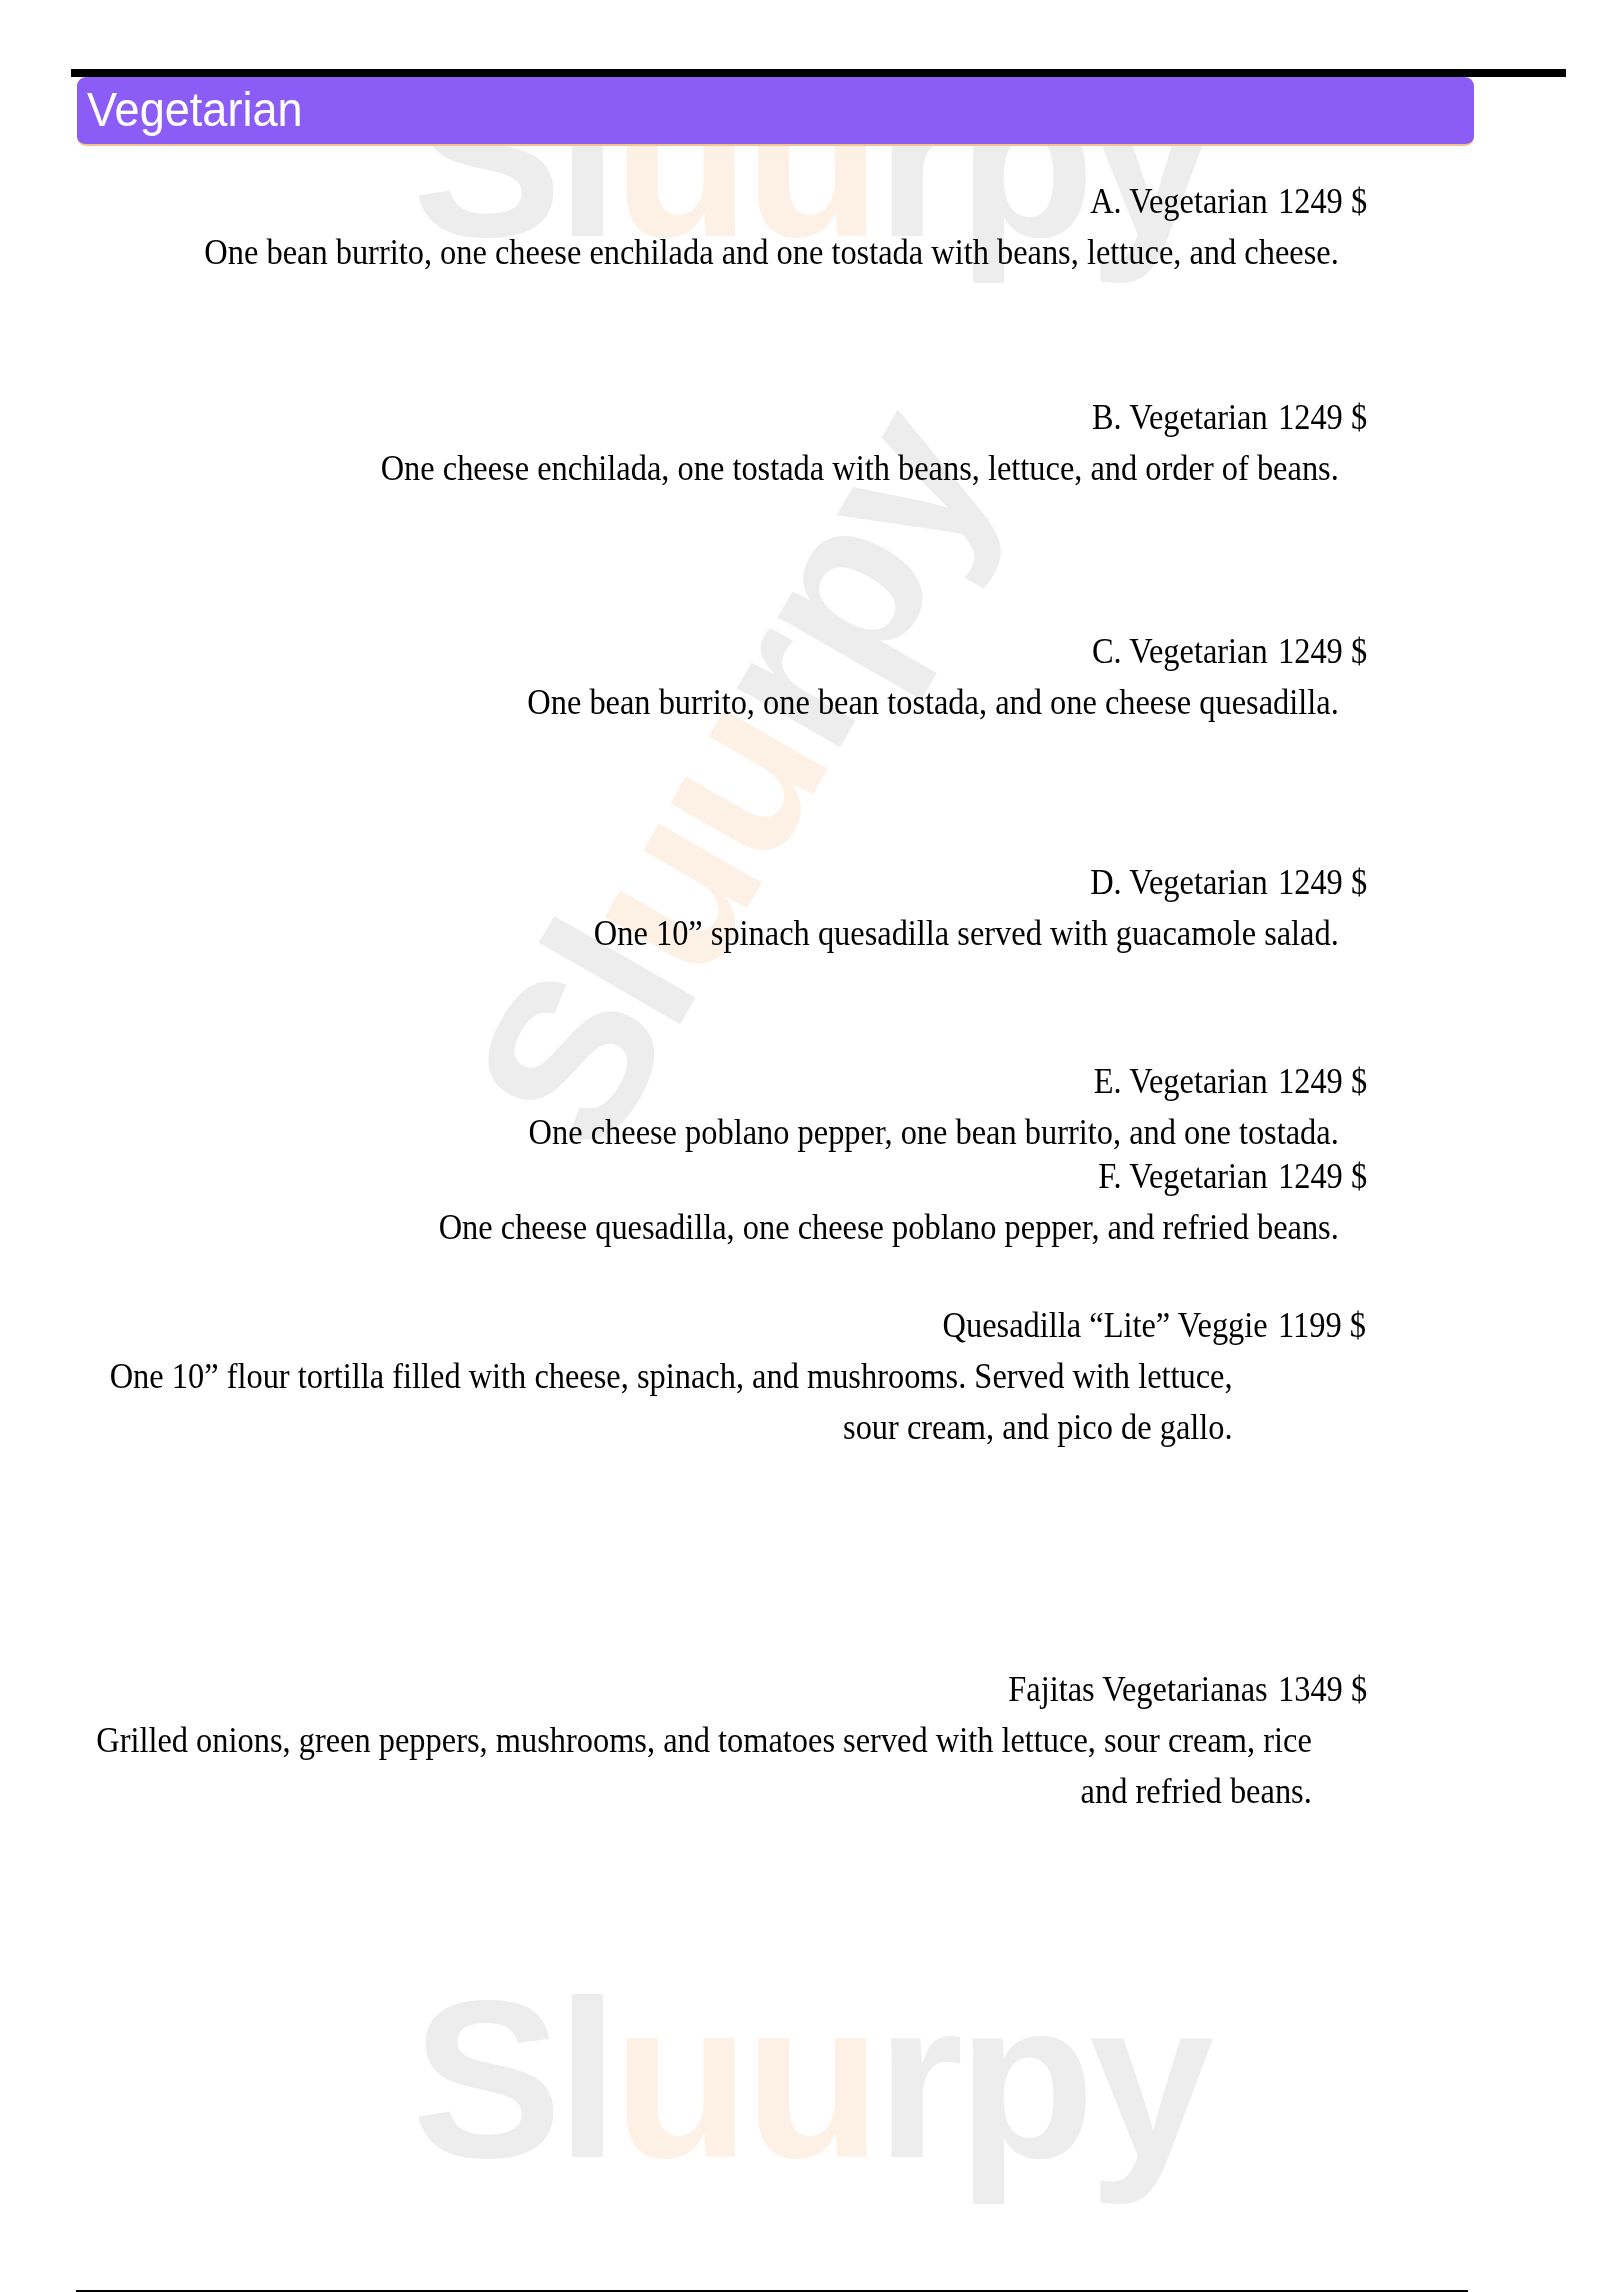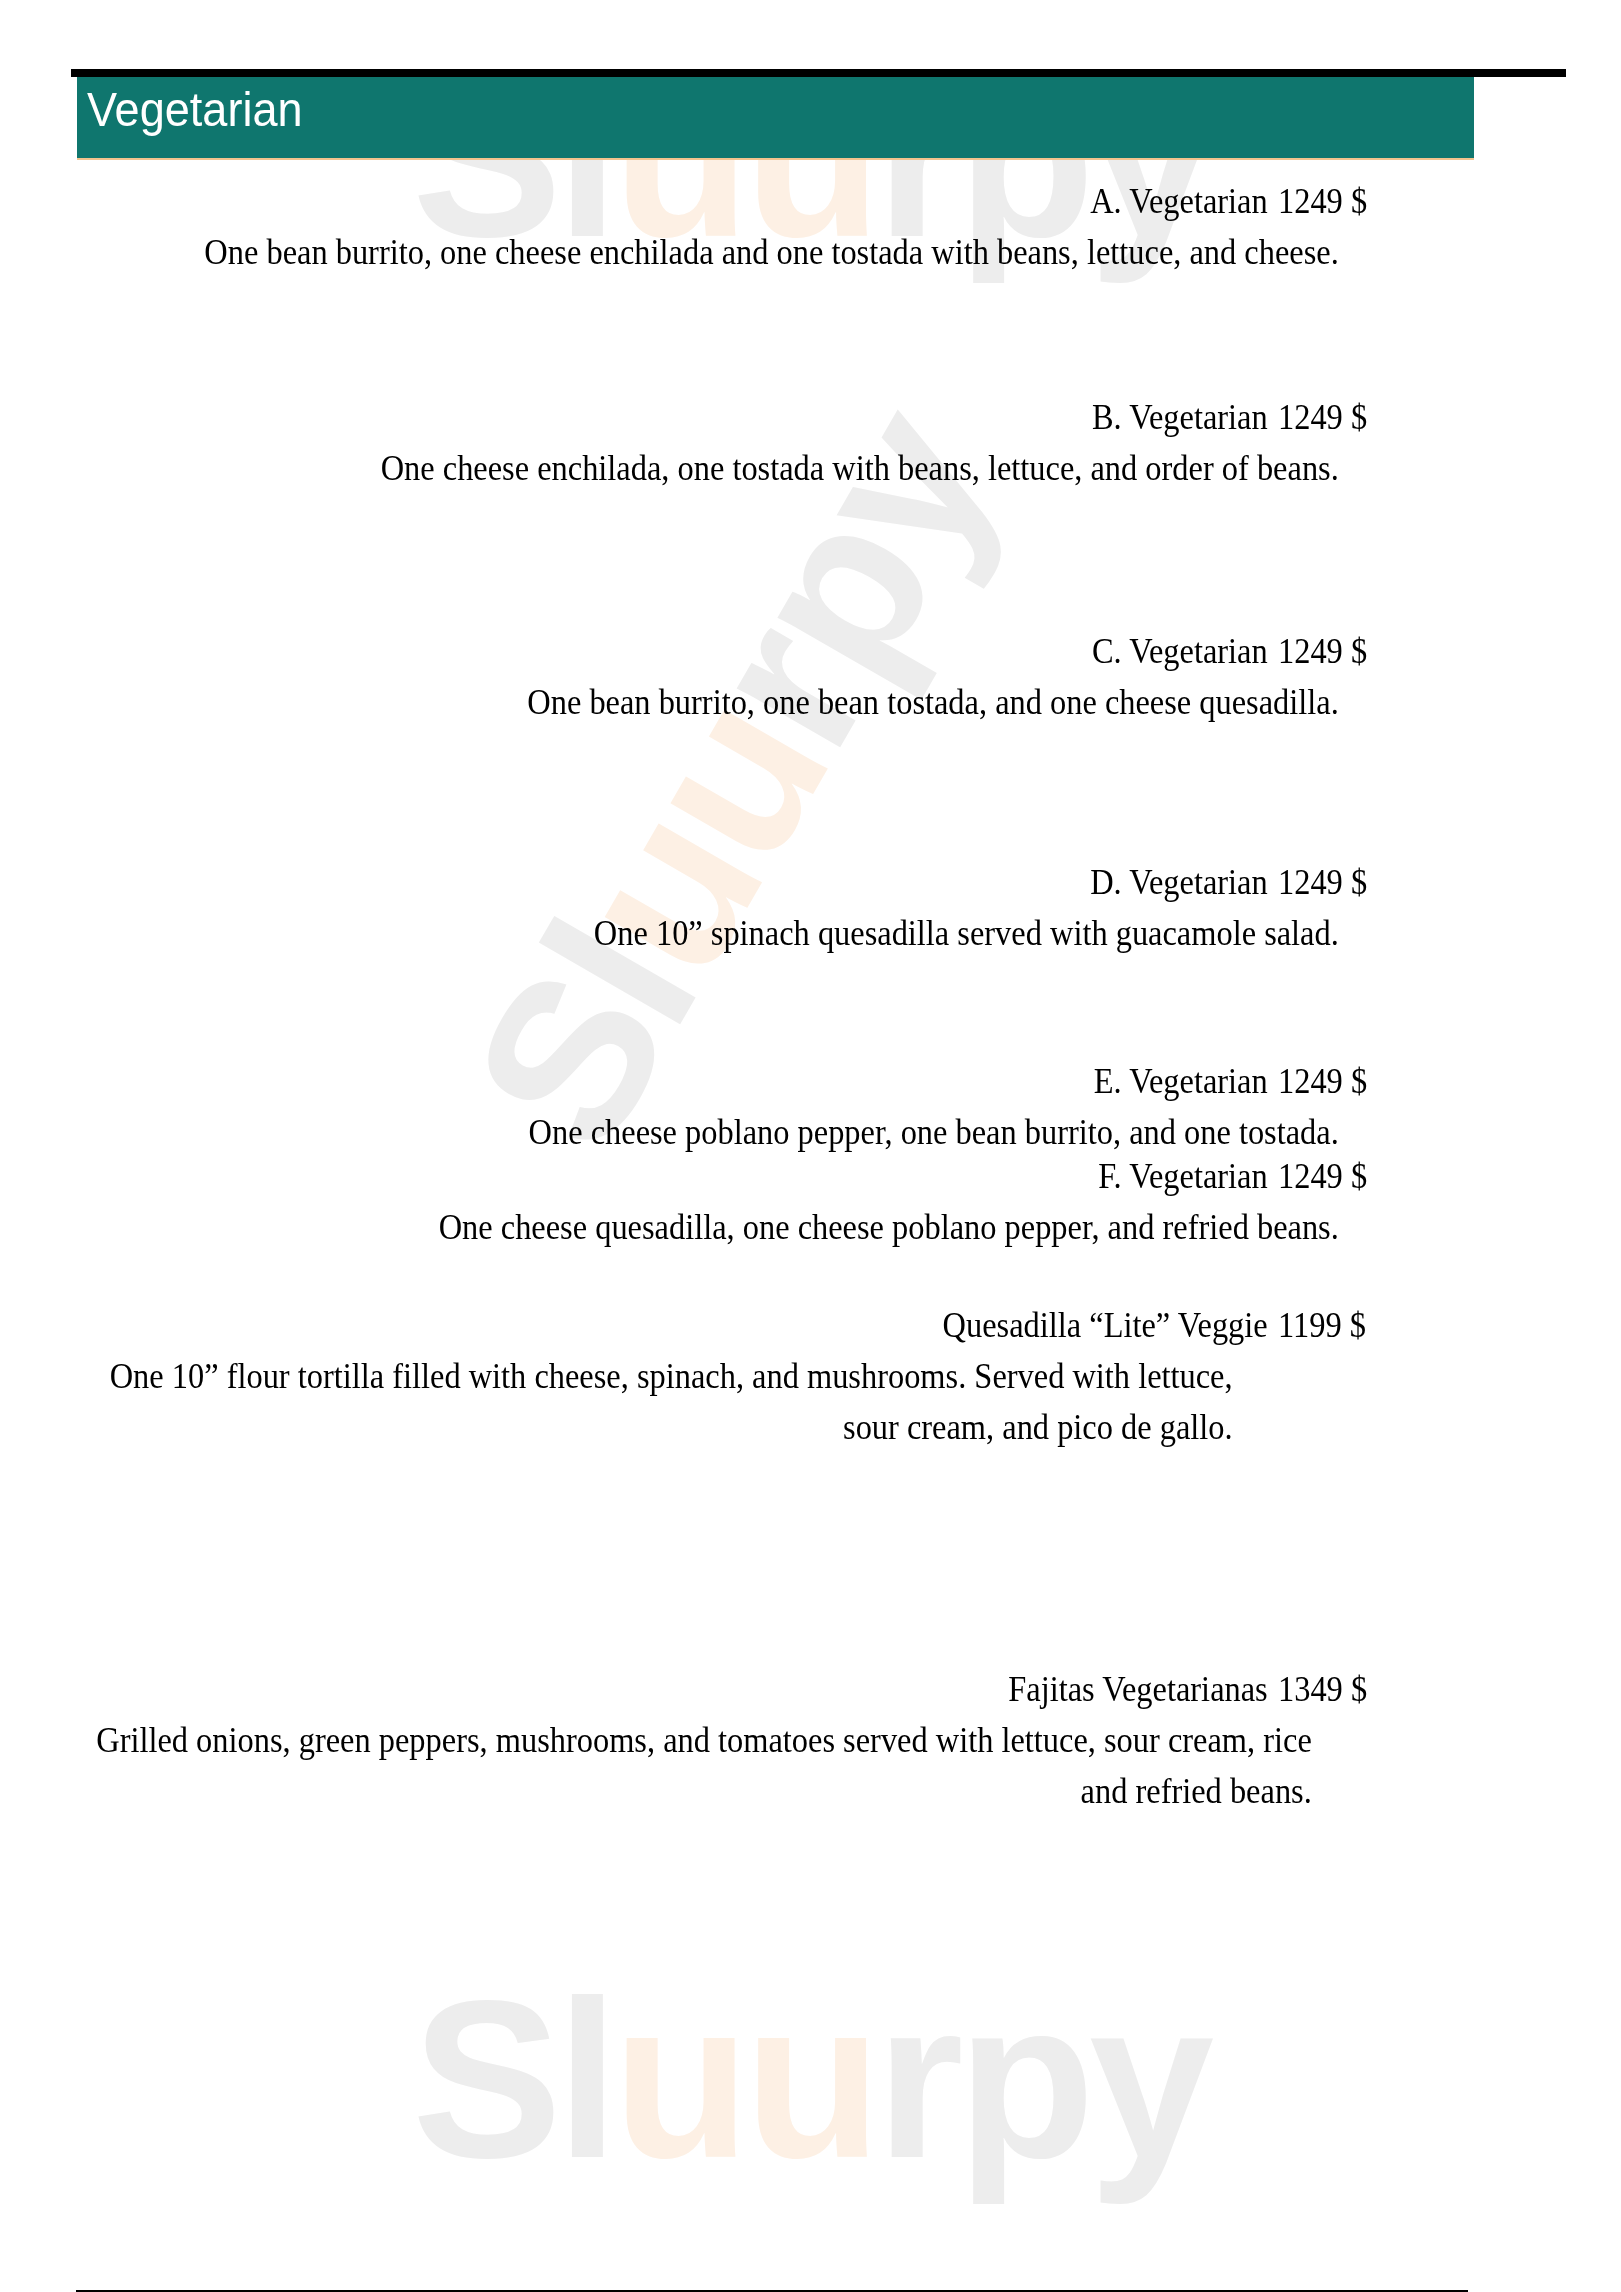--- a/index.html
+++ b/index.html
@@ -1,18 +1,18 @@
 <!DOCTYPE html>
 <html><head>
 <meta charset="utf-8">
 <style>
   html, body { margin: 0; padding: 0; background: #ffffff; }
   body { width: 1621px; height: 2293px; position: relative; overflow: hidden; font-family: "Liberation Serif", serif; color: #000; }
   .top-rule { position: absolute; left: 71px; top: 69px; width: 1495px; height: 7.8px; background: #000; }
-  .section-header { position: absolute; left: 77px; top: 77px; width: 1397px; height: 83px; background: #0f766e; border-bottom: 2px solid #f3c48e; box-sizing: border-box; }
+  .section-header { position: absolute; left: 77px; top: 77px; width: 1397px; height: 69px; background: #8b5cf6; border-bottom: 2px solid #f3c48e; box-sizing: border-box; border-radius: 9px; }
   .section-title { position: absolute; left: 9.8px; top: 5.9px; font-family: "Liberation Sans", sans-serif; font-size: 49px; color: #ffffff; line-height: 1.1; transform: scaleX(0.92); transform-origin: left; }
   .item { position: absolute; left: 86px; width: 1313px; text-align: right; }
   .item-name { font-size: 36px; line-height: 51px; transform: scaleX(0.9); transform-origin: left; white-space: nowrap; }
   .item-desc { font-size: 36px; line-height: 51px; transform: scaleX(0.9); transform-origin: left; width: 1392px; }
   .item-price { position: absolute; left: 1192px; top: 0; font-size: 36px; line-height: 51px; white-space: nowrap; transform: scaleX(0.9); transform-origin: left; }
   .bottom-rule { position: absolute; left: 76px; top: 2290px; width: 1392px; height: 2.9px; background: #000; }
   .watermark { position: absolute; pointer-events: none; opacity: 1; }
   .wm-text { font-family: "Liberation Sans", sans-serif; font-weight: bold; font-size: 225px; letter-spacing: -5.9px; }
   .wm-grey { color: #ededed; }
   .wm-orange { color: #fdf0e4; }

